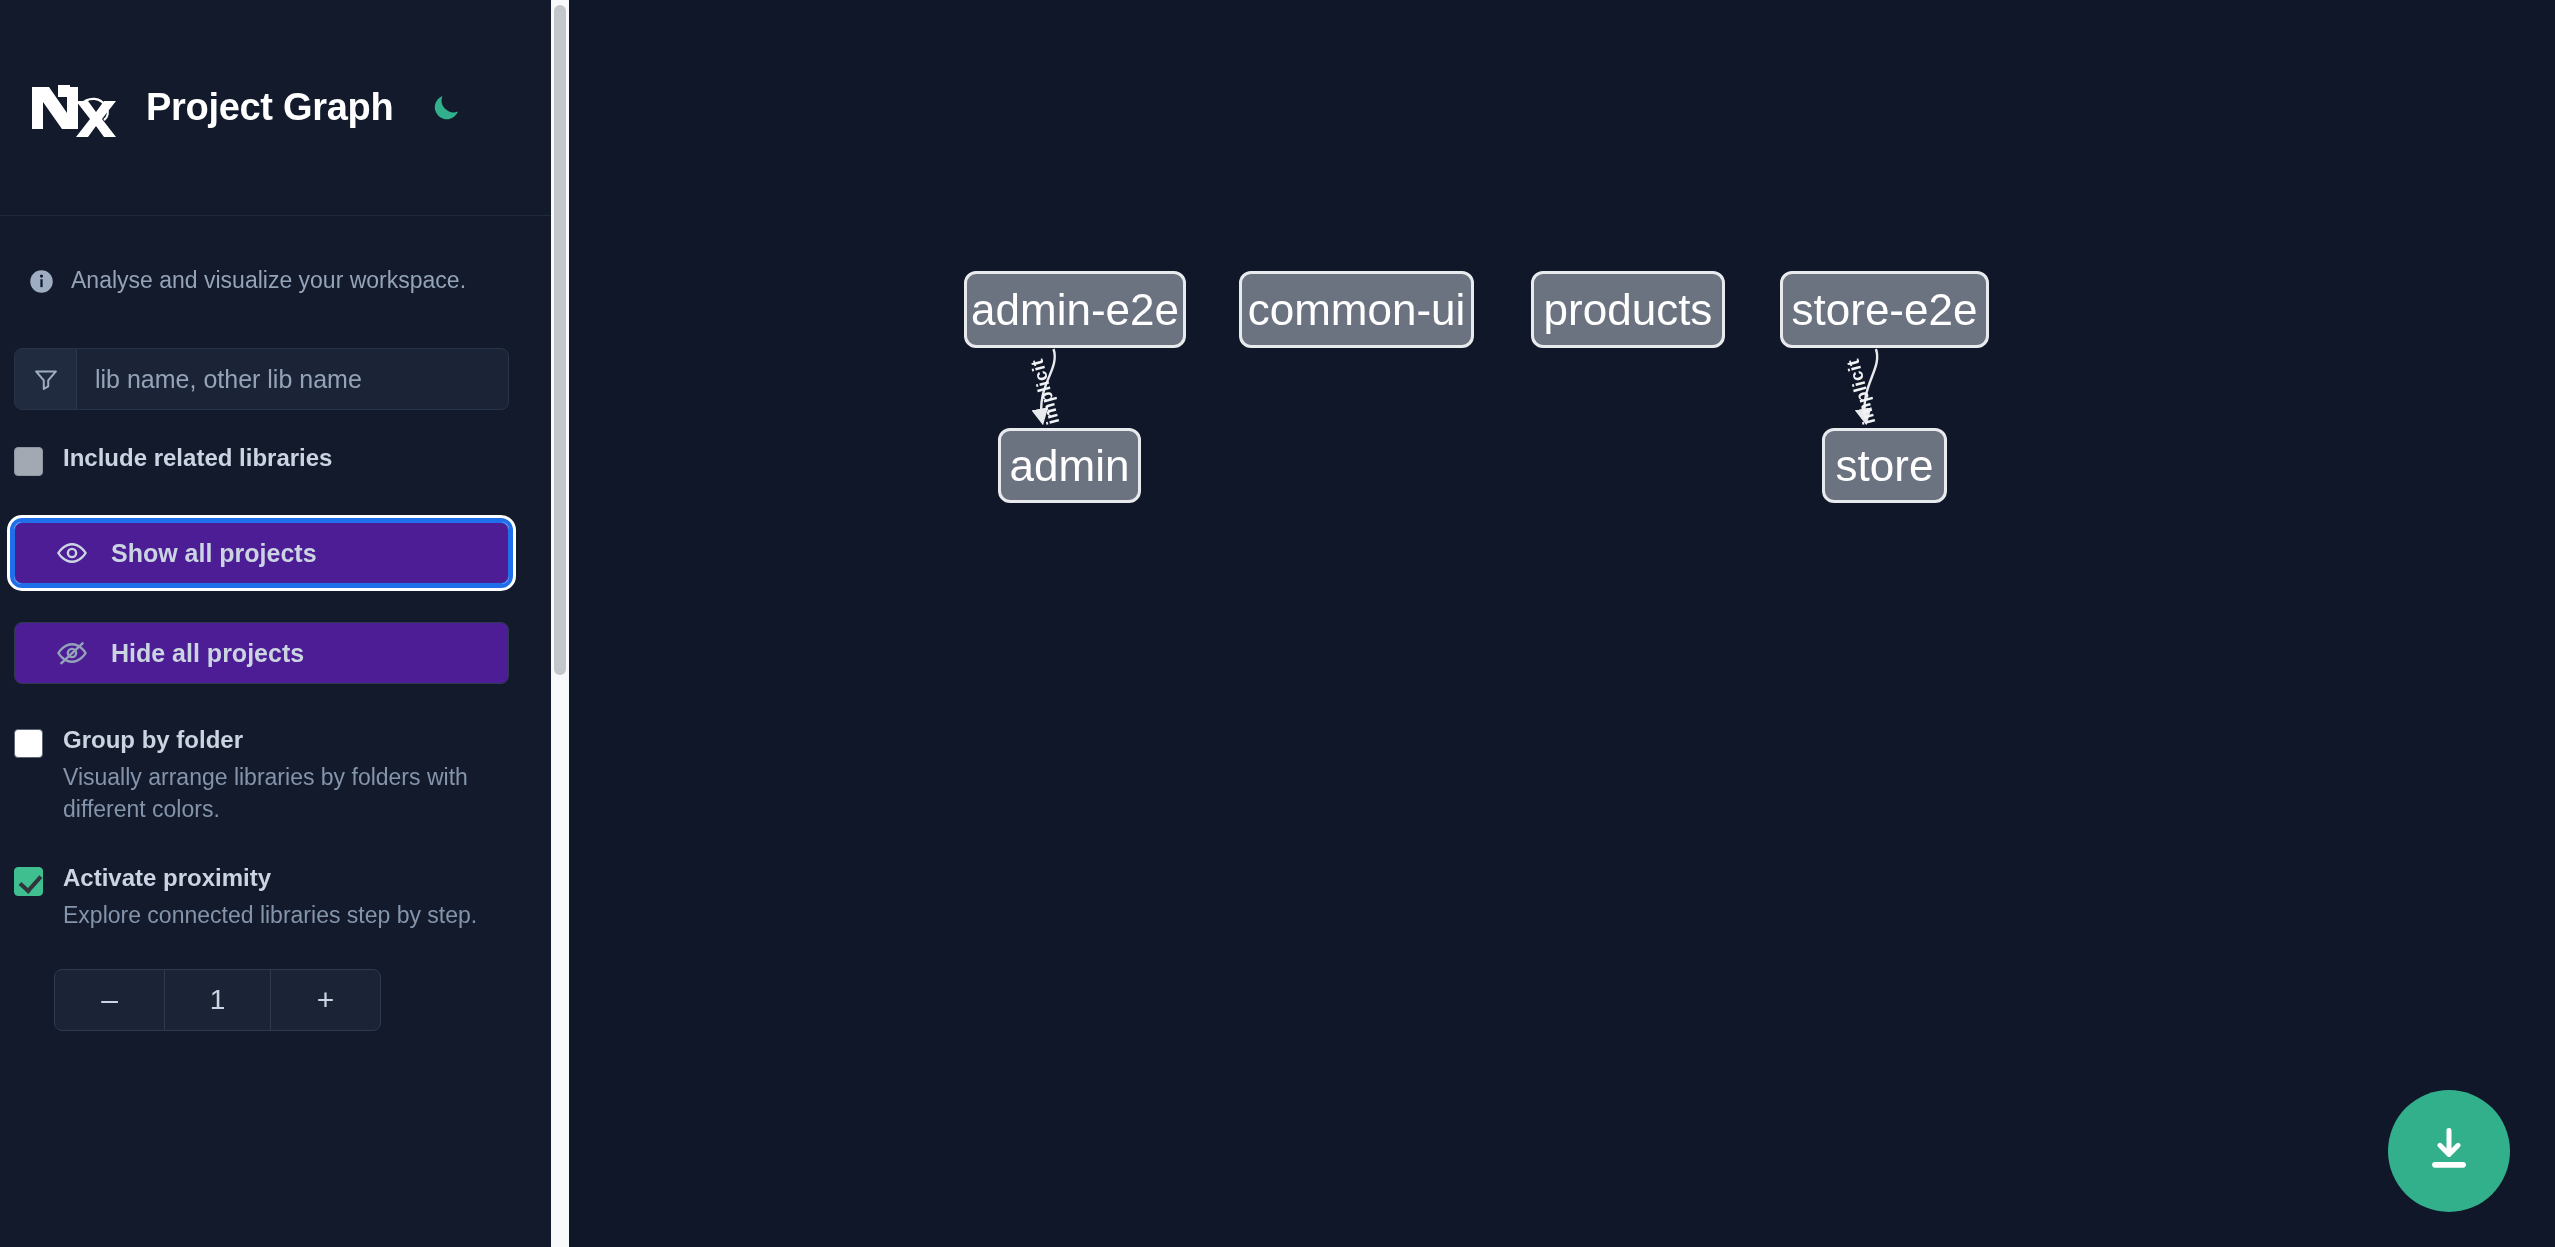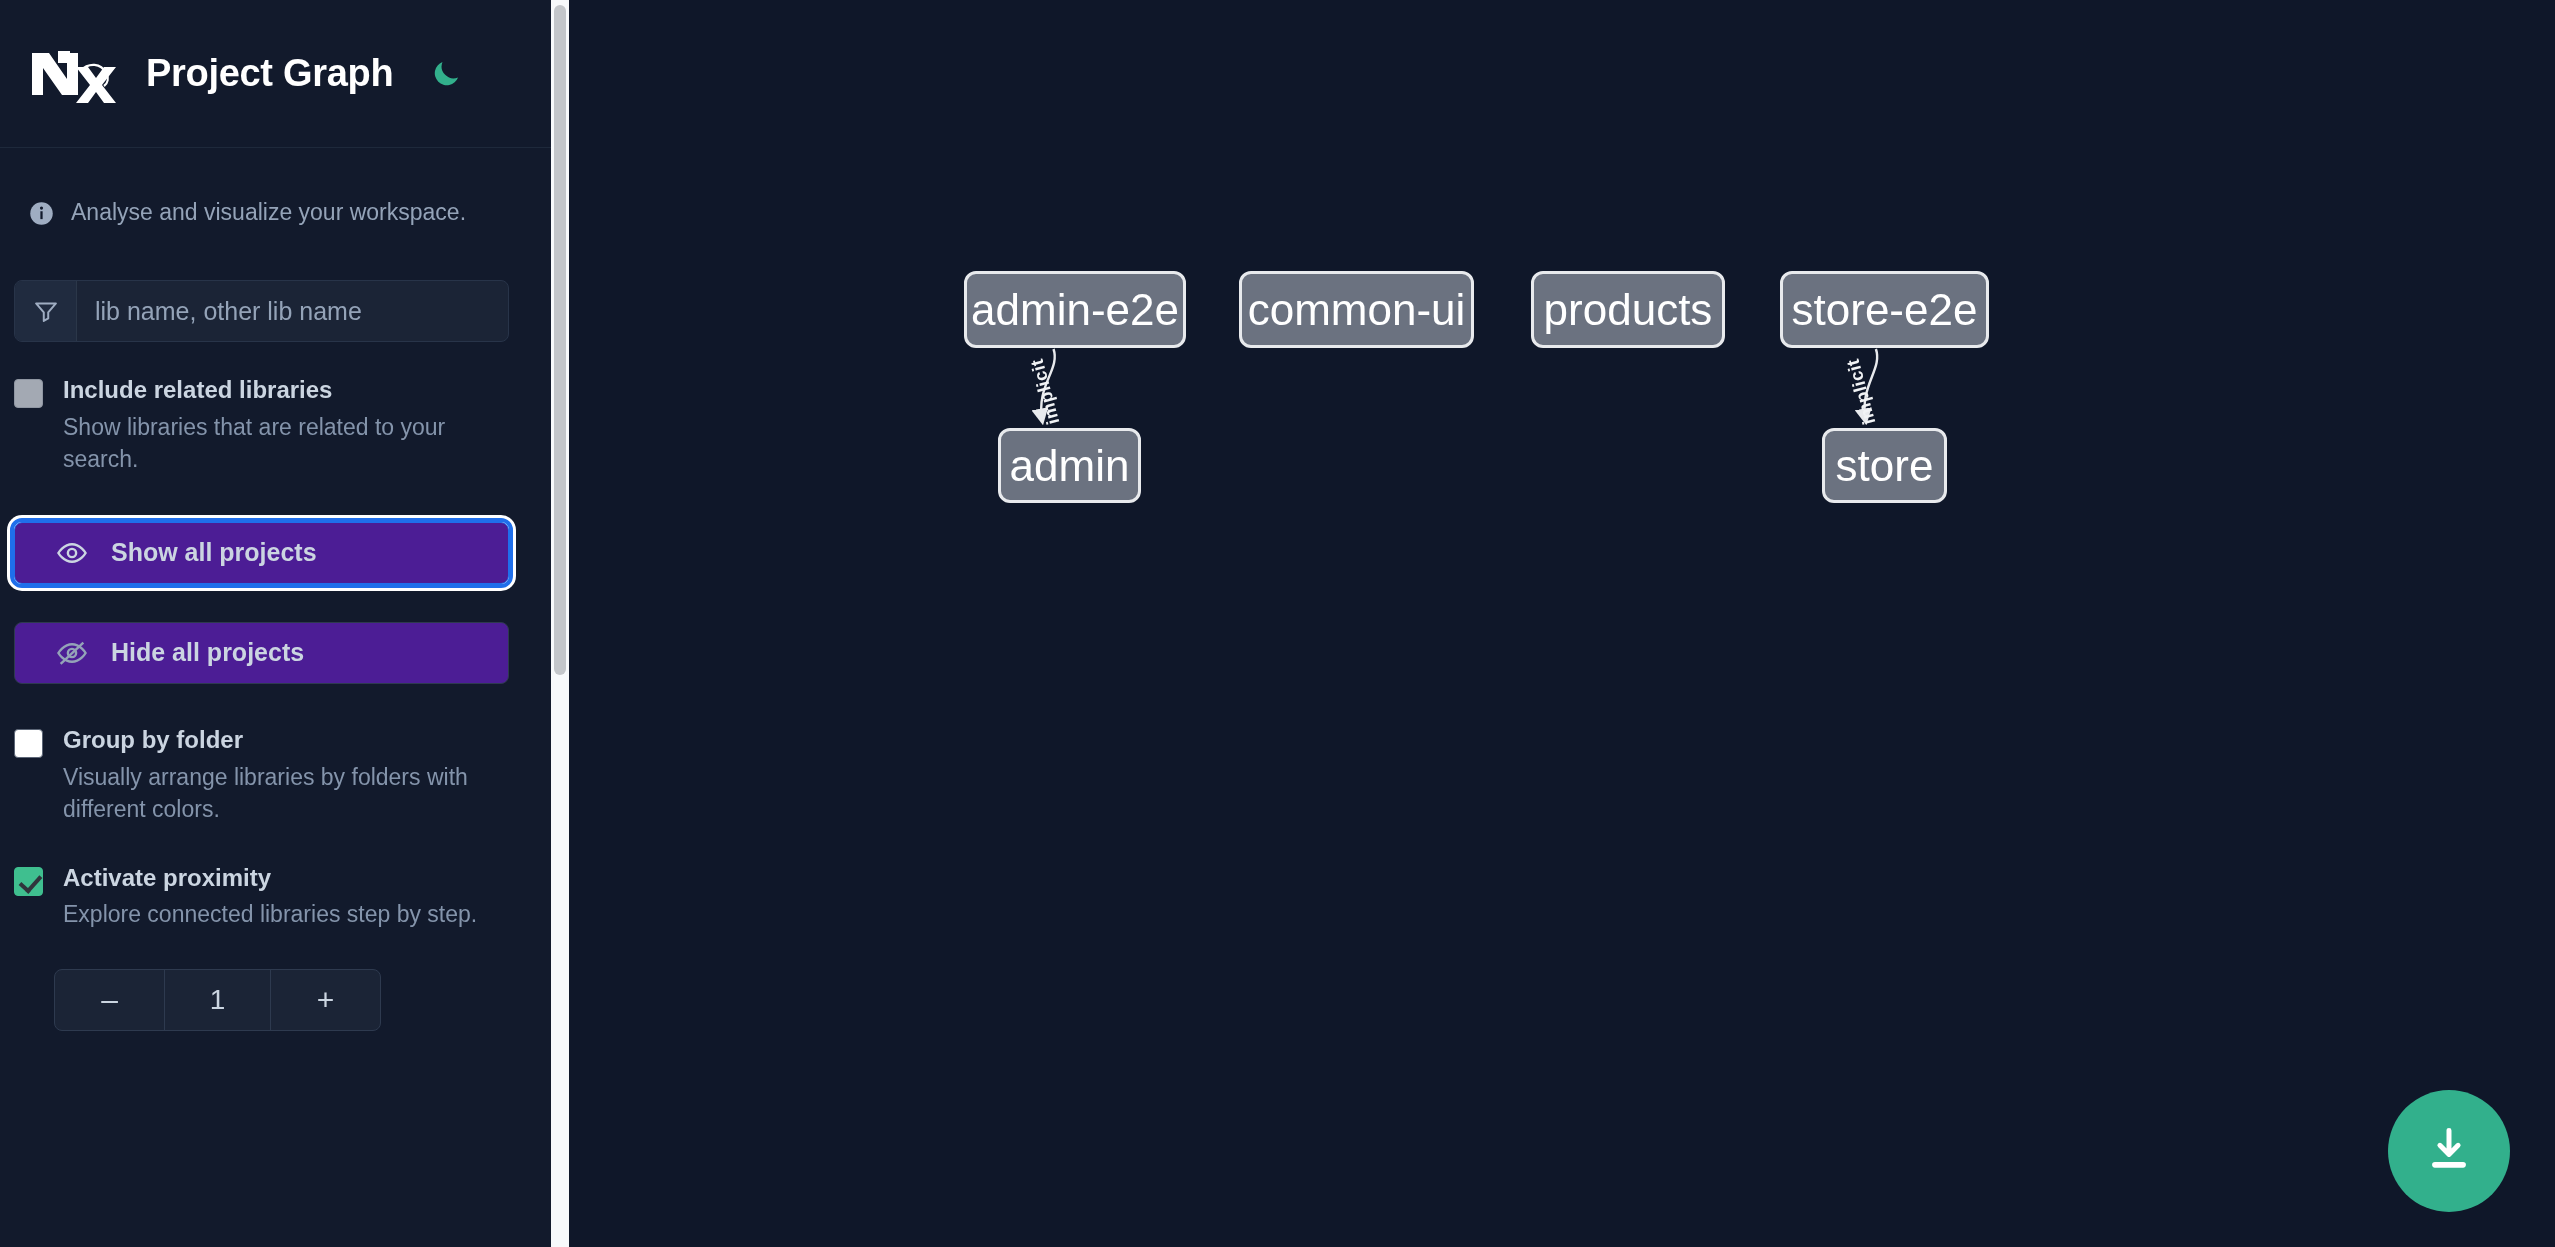--- a/index.html
+++ b/index.html
@@ -24,21 +24,21 @@
   .sidebar {
     position: relative;
     width: 551px;
     height: 1247px;
     background: #121a2c;
     flex: 0 0 551px;
     overflow: hidden;
   }
 
   .sidebar-header {
-    height: 148px;
+    height: 216px;
     display: flex;
     align-items: center;
     padding-left: 28px;
     border-bottom: 1px solid #1e293b;
   }
 
   .nx-logo {
     width: 96px;
     height: 62px;
     flex: 0 0 96px;
@@ -344,21 +344,20 @@
             <path fill="none" stroke="#9fadc2" stroke-width="1.7" stroke-linejoin="round" d="M3.5 5.5h17l-6.6 7.6v5.3l-3.8 2.1v-7.4z"></path>
           </svg>
         </span>
         <input class="search-input" type="text" placeholder="lib name, other lib name" style="">
       </div>
 
       <div class="option">
         <span class="cbox grey"></span>
         <div class="option-body">
           <div class="option-label">Include related libraries</div>
-          <div class="option-desc">Show libraries that are related to your search.</div>
         </div>
       </div>
 
       <div class="btn-stack">
         <div class="big-btn focused">
           <span class="bicon">
             <svg viewBox="0 0 24 24" width="32" height="32" aria-hidden="true">
               <path fill="none" stroke="#cbd5e1" stroke-width="1.8" d="M1.8 12S5.6 5.4 12 5.4 22.2 12 22.2 12 18.4 18.6 12 18.6 1.8 12 1.8 12z"></path>
               <circle cx="12" cy="12" r="3.1" fill="none" stroke="#cbd5e1" stroke-width="1.8"></circle>
             </svg>

